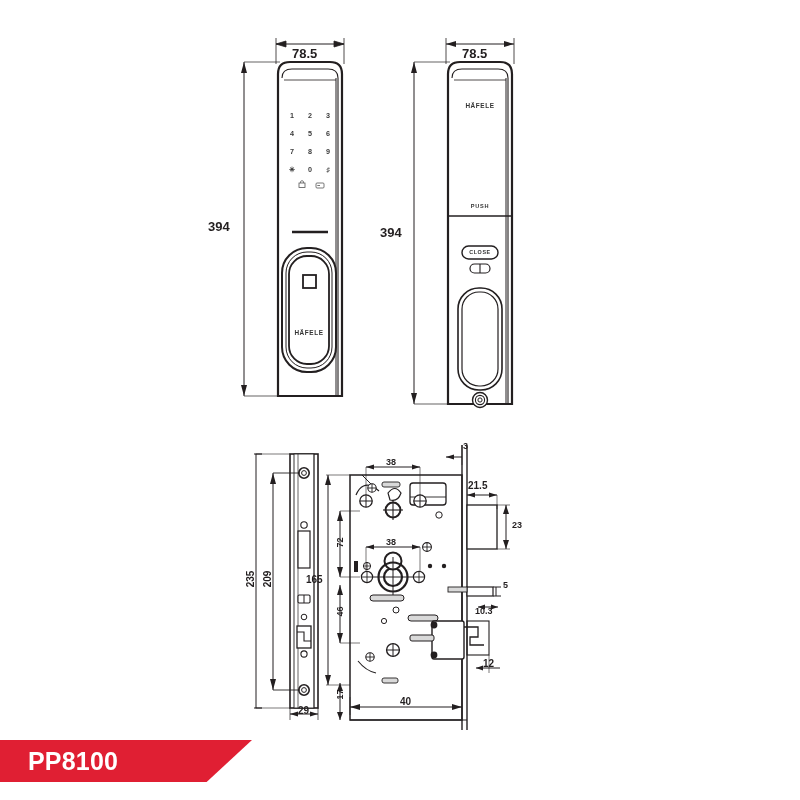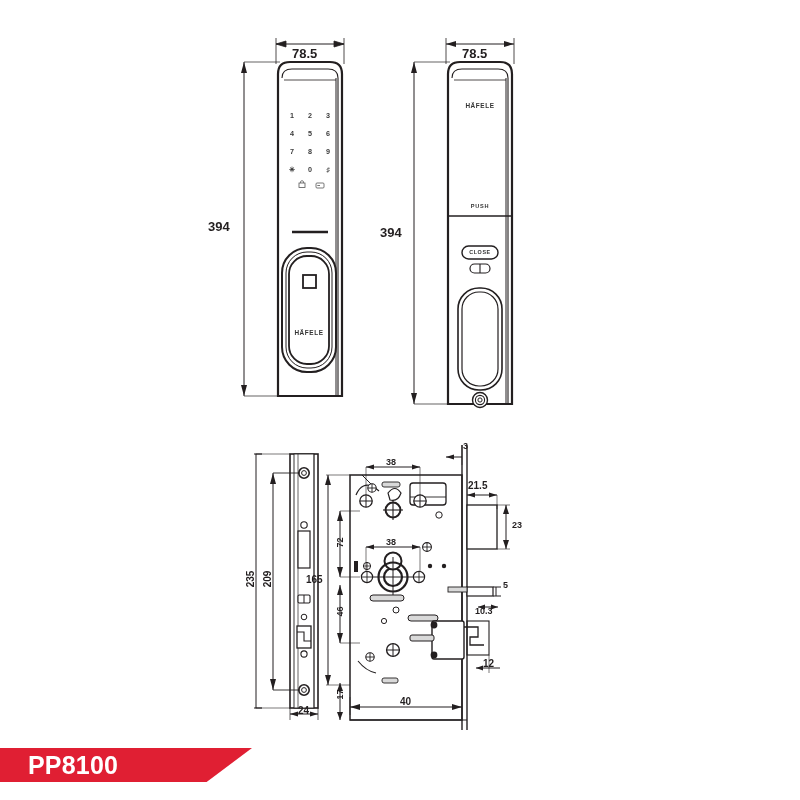--- a/index.html
+++ b/index.html
@@ -22,21 +22,21 @@
   .dim.rot{transform:rotate(-90deg);transform-origin:center center;}
 
   
   svg{display:block;overflow:visible;}
   .ln{stroke:#231f20;fill:none;}
   .thin{stroke-width:0.8;}
 
   
   #product-banner{
     position:absolute;left:0;bottom:18px;
-    width:252px;height:34px;
+    width:252px;height:42px;
   }
   #product-banner .banner-shape{
     position:absolute;inset:0;
     background:#e01f33;
     clip-path:polygon(0 0, 100% 0, 82% 100%, 0 100%);
   }
   #product-banner .banner-text{
     position:absolute;left:28px;top:50%;
     transform:translateY(-50%);
     color:#ffffff;
@@ -237,21 +237,21 @@
       <g>
         <line x1="50" y1="274" x2="78" y2="274" stroke="#231f20" stroke-width="1"></line>
         <path d="M50 274 L58 271.4 L58 276.6 Z" fill="#231f20"></path>
         <path d="M78 274 L70 271.4 L70 276.6 Z" fill="#231f20"></path>
         <line x1="50" y1="268" x2="50" y2="280" stroke="#231f20" stroke-width="0.7"></line>
         <line x1="78" y1="268" x2="78" y2="280" stroke="#231f20" stroke-width="0.7"></line>
       </g>
     </svg>
     <div class="dim rot" style="left:-4px;top:134px;width:30px;text-align:center;font-size:10px;">235</div>
     <div class="dim rot" style="left:13px;top:134px;width:30px;text-align:center;font-size:10px;">209</div>
-    <div class="dim" style="left:58px;top:266px;font-size:10px;">24</div>
+    <div class="dim" style="left:58px;top:266px;font-size:10px;">29</div>
   </div>
 
   <div style="position:absolute;left:320px;top:435px;width:230px;height:300px;">
     <svg width="230" height="300" viewBox="0 0 230 300">
 
       <g>
         <rect x="30" y="40" width="112" height="245" fill="#ffffff" stroke="#231f20" stroke-width="1.5"></rect>
 
         <path d="M42 40 l10 10" stroke="#231f20" stroke-width="1" fill="none"></path>
       </g>

